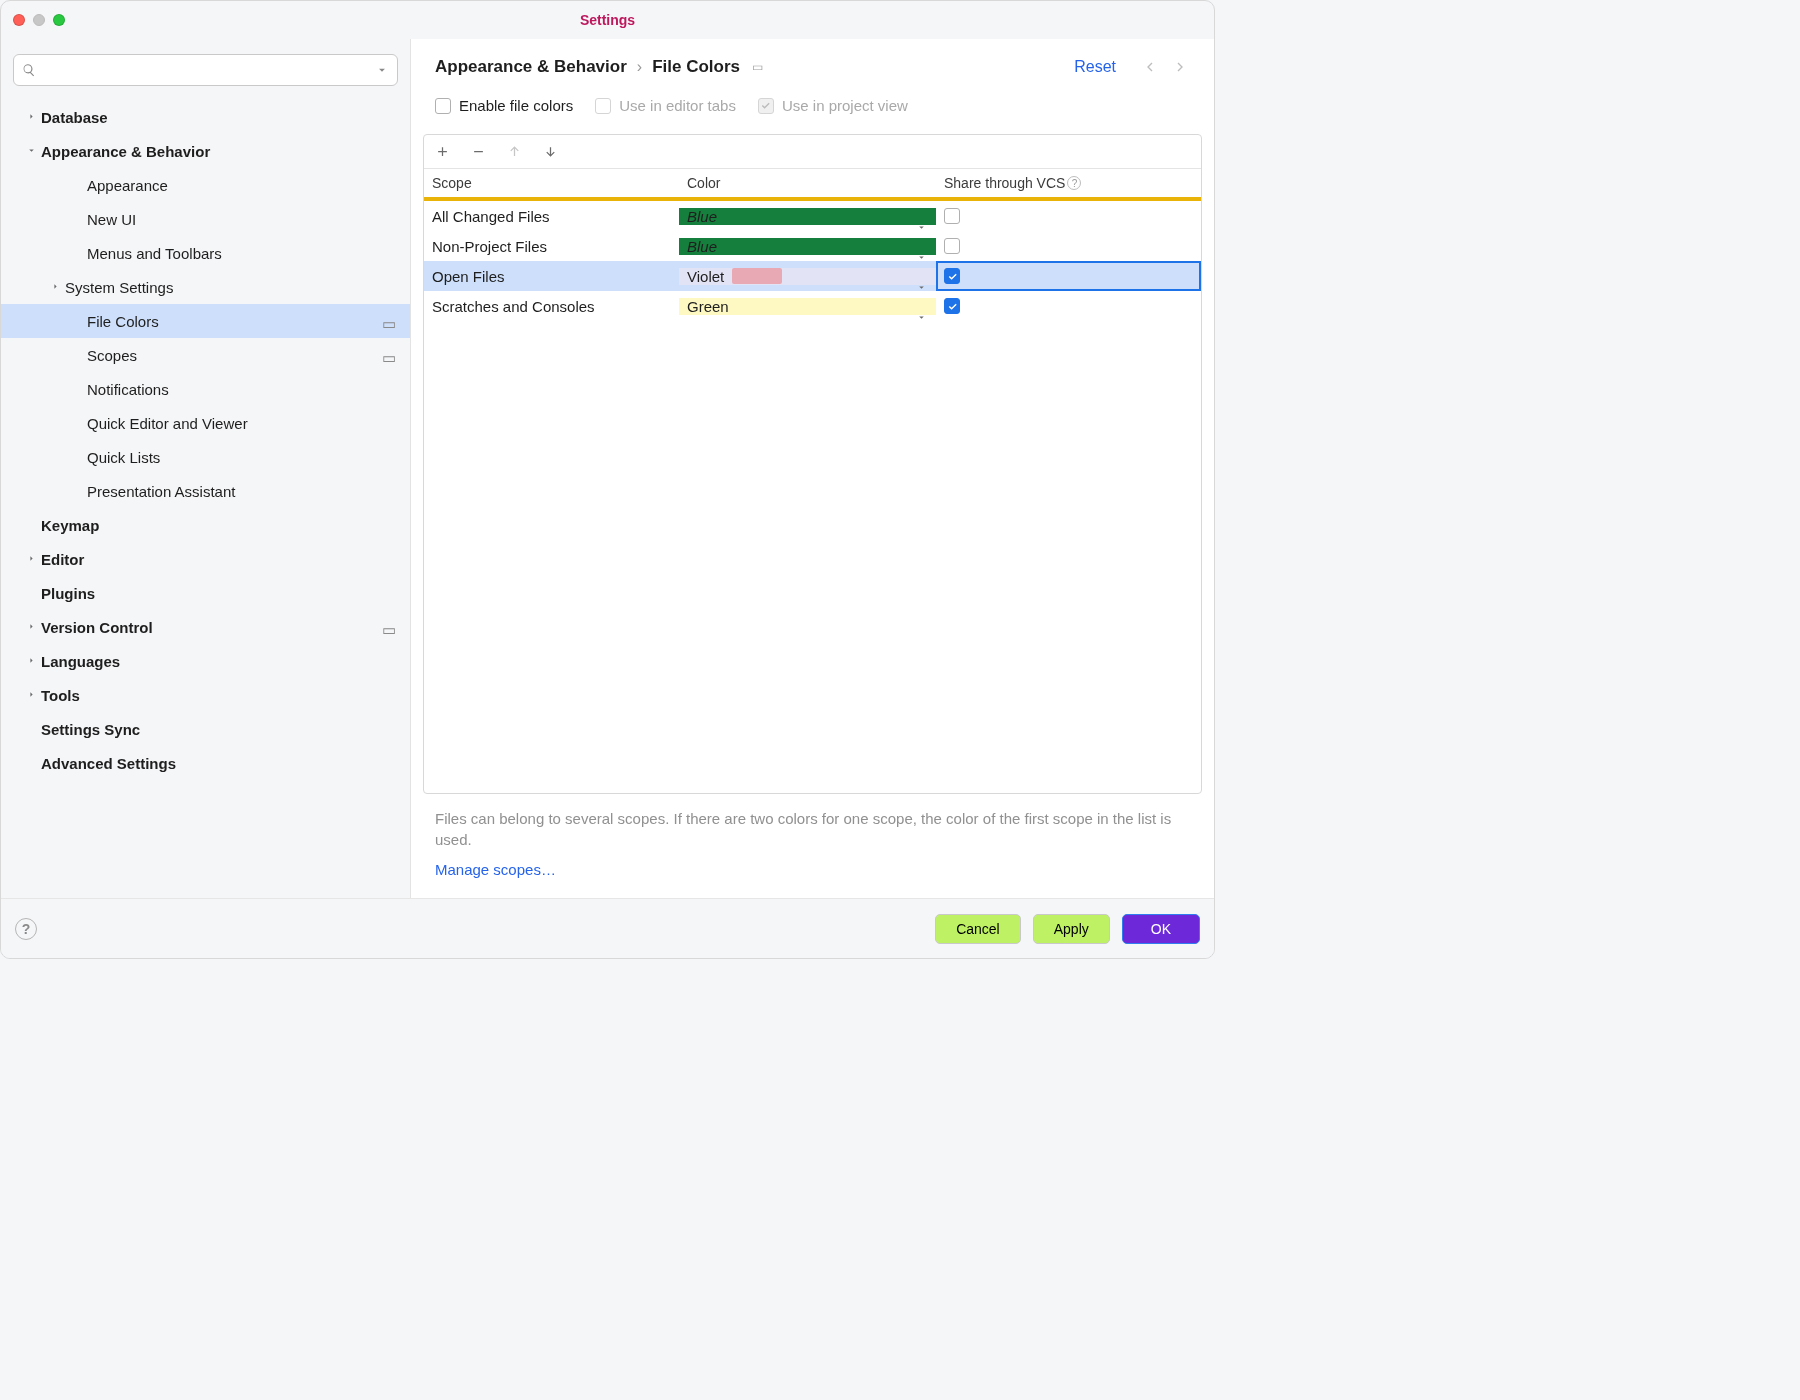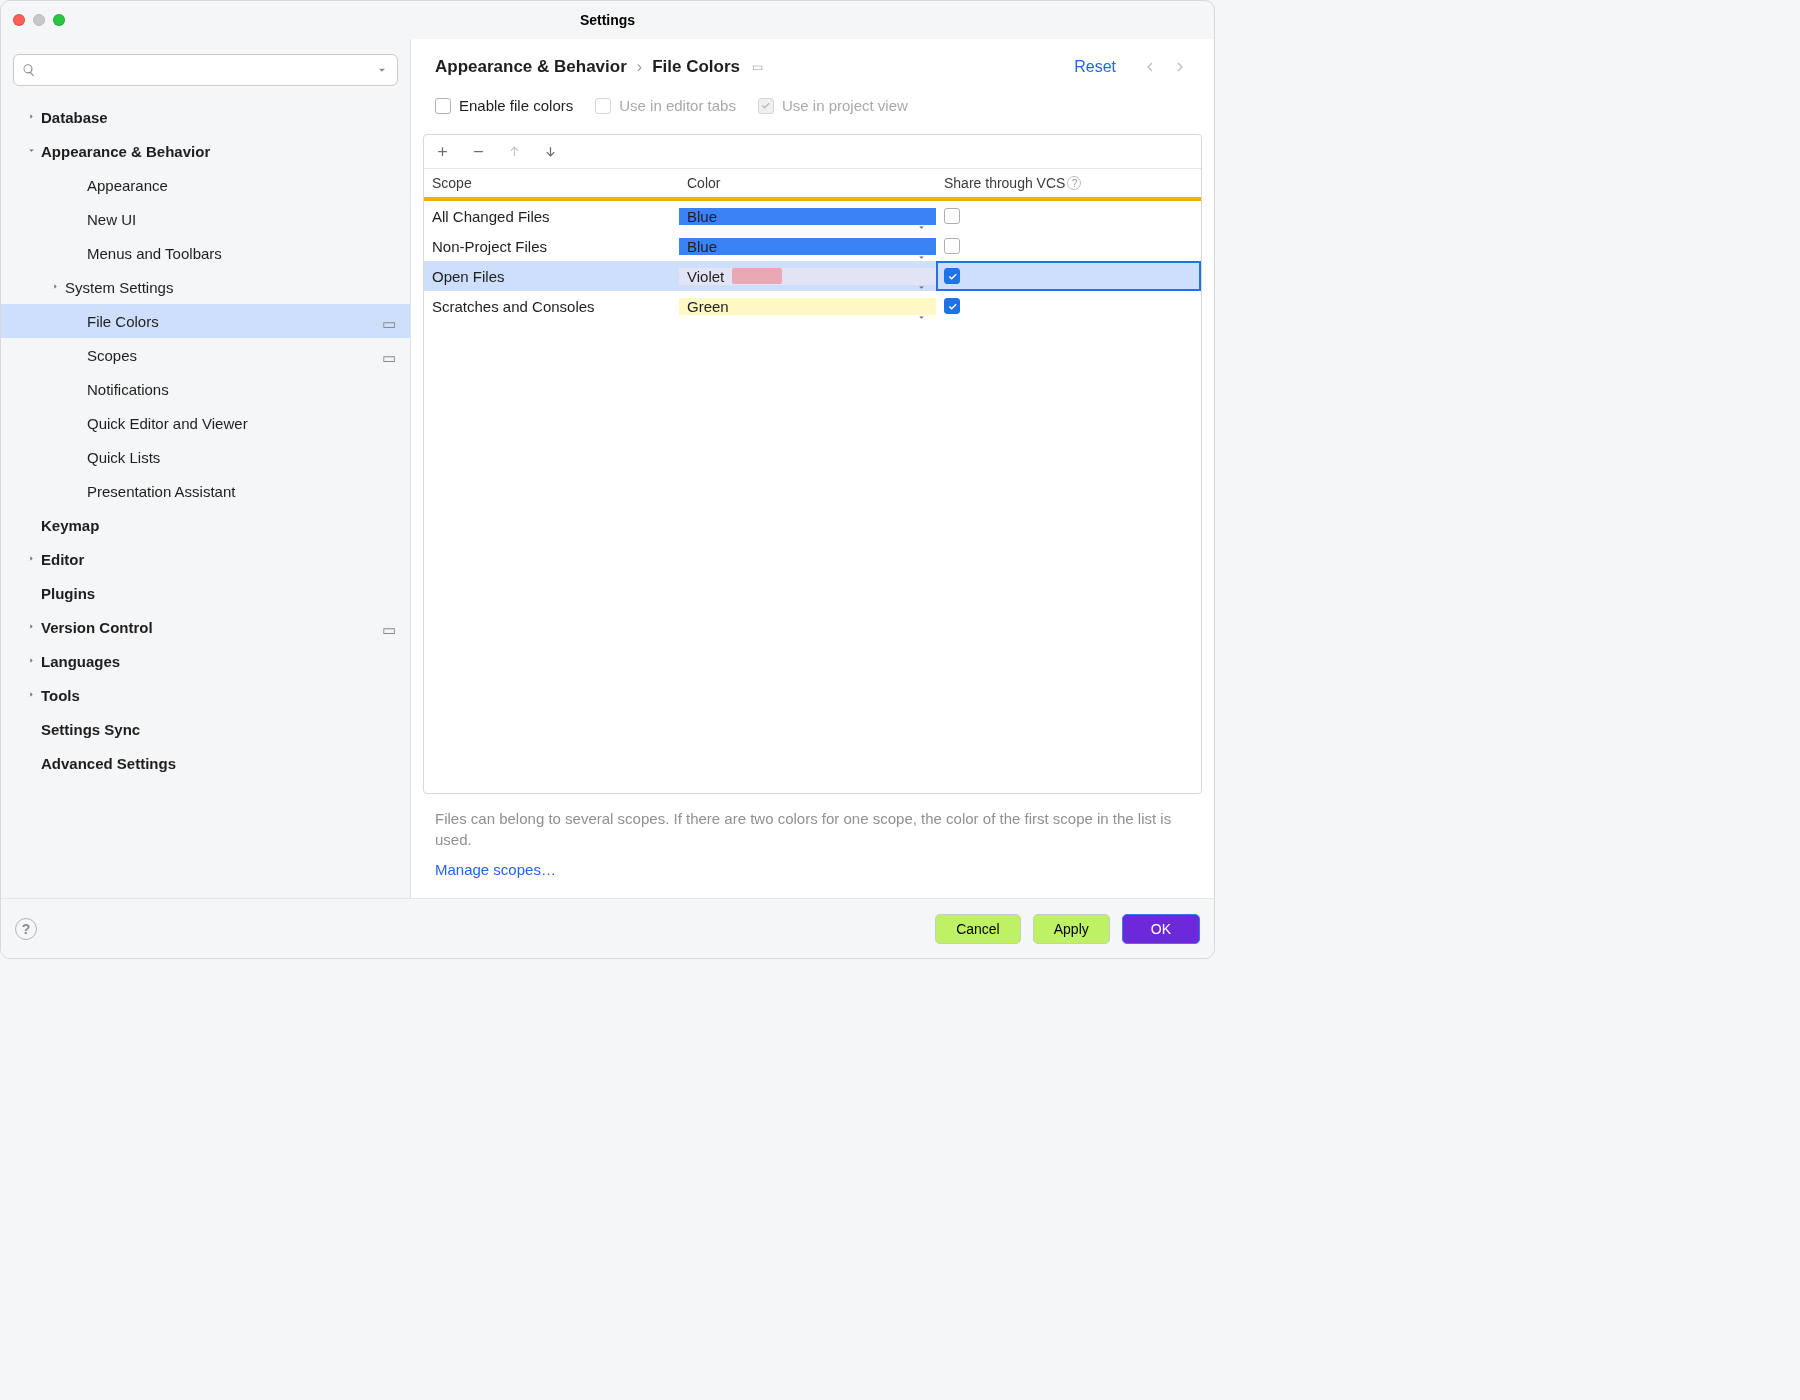--- a/index.html
+++ b/index.html
@@ -18,21 +18,21 @@
   .titlebar {
     height: 38px;
     display: flex;
     align-items: center;
     padding: 0 12px;
     position: relative;
   }
   .traffic { display: flex; gap: 8px; }
   .dot { width: 12px; height: 12px; border-radius: 50%; border: 0.5px solid rgba(0,0,0,0.15); }
   .dot.red { background:#ff5f57;} .dot.yellow{background:#c7c7c7;border-color:#bcbcbc;} .dot.green{background:#28c940;}
-  .win-title { position:absolute; left:0; right:0; text-align:center; font-size:14px; font-weight:600; color:#000000; }
+  .win-title { position:absolute; left:0; right:0; text-align:center; font-size:14px; font-weight:600; color:#be185d; }
   .body { display:flex; height: calc(100% - 38px - 60px); }
   
   .sidebar { width: 410px; border-right:1px solid #e3e3e3; background:#f5f6f8; display:flex; flex-direction:column;}
   .search-wrap { padding: 15px 12px 8px 12px;}
   .search { display:flex; align-items:center; background:#fff; border:1px solid #c9c9c9; border-radius:6px; height:32px; padding:0 8px;}
   .search svg { width:14px; height:14px; fill:#888; }
   .search input { border:none; outline:none; flex:1; font-size:14px; margin-left:6px; background:transparent;}
   .chev { width:10px; height:10px; fill:#6a6a6a;}
   .tree { overflow:auto; flex:1; padding-top:6px; font-size:15px; }
   .tree .row { display:flex; align-items:center; height:34px; padding-right:12px; cursor:default; padding-left: 20px;}
@@ -70,21 +70,21 @@
   .tblhdr { display:flex; height:32px; border-bottom:4px solid #eab308; align-items:center; font-size:14px; color:#3b3b3b;}
   .col-scope { width:255px; padding-left:8px;}
   .col-color { width:257px; padding-left:8px;}
   .col-vcs { flex:1; padding-left:8px; display:flex; align-items:center; gap:2px;}
   .tblbody .trow { display:flex; height:30px; align-items:center; font-size:15px;}
   .trow .c1 { width:255px; padding-left:8px;}
   .trow .c2 { width:257px; padding-left:8px; display:flex; align-items:center; position:relative;}
   .trow .c2 .dd { position:absolute; right:10px; top:10px;}
   .trow .c2 .swatch { width:50px; height:16px; margin-left:8px; border-radius:2px;}
   .trow .c3 { flex:1; padding-left:8px; display:flex; align-items:center;}
-  .trow.blue .c2 { background:#3b82f6;}
+  .trow.blue .c2 { background:#15803d;font-style:italic;}
   .trow.violet .c2 { background:#e3e3f6;}
   .trow.green .c2 { background:#fef9c3;}
   .trow.sel { background:#cddffb;}
   .trow.sel .c3 { border:2px solid #1f73e8; height:100%; padding-left:6px;}
   .help-icon { width:14px; height:14px; border:1px solid #bdbdbd; border-radius:50%; display:flex; align-items:center; justify-content:center; font-size:10px; color:#9a9a9a;}
   .tblempty { flex:1; }
   .hint { color:#909090; font-size:15px; padding:14px 24px 2px 24px; line-height:1.45;}
   .link { color:#2563eb; font-size:15px; padding:8px 24px 20px 24px; display:inline-block;}
   
   .footer { position:absolute; bottom:0; left:0; right:0; height:60px; border-top:1px solid #e6e6e6; background:#f5f6f8; display:flex; align-items:center; padding:0 14px;}

